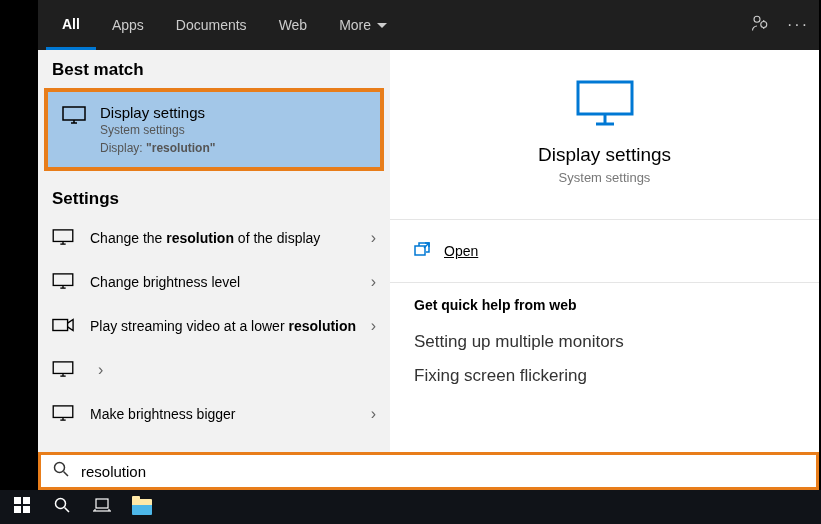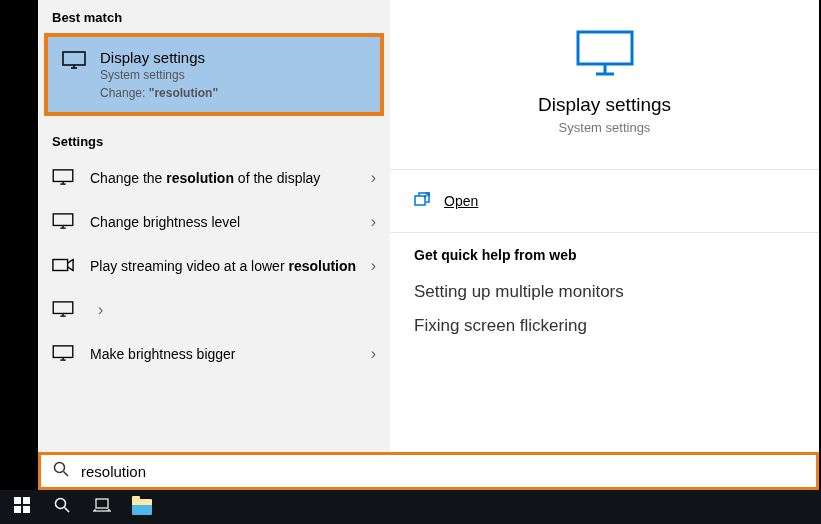--- a/index.html
+++ b/index.html
@@ -13,21 +13,21 @@
     .tab-more { display: flex; align-items: center; gap: 6px; }
     .chevron-down { width: 0; height: 0; border-left: 5px solid transparent; border-right: 5px solid transparent; border-top: 5px solid #ccc; }
     .header-icons { position: absolute; right: 10px; display: flex; gap: 18px; align-items: center; }
     .feedback-icon { color: #ccc; font-size: 16px; }
     .more-icon { color: #ccc; font-size: 16px; letter-spacing: 2px; }
     
     .content { display: flex; flex: 1; overflow: hidden; }
     .left-col { width: 352px; background: #f2f2f2; overflow-y: auto; }
     .right-col { flex: 1; background: #fff; padding: 20px 24px; }
     
-    .section-header { font-size: 13px; font-weight: 600; padding: 10px 14px 8px; color: #000; }
+    .section-header { font-size: 17px; font-weight: 600; padding: 10px 14px 8px; color: #000; }
     
     .best-match { background: #a3c7e8; margin: 0 6px 8px; padding: 12px 14px; display: flex; gap: 14px; border: 4px solid #e87d1a; }
     .monitor-icon-sm { width: 24px; flex-shrink: 0; margin-top: 2px; }
     .monitor-icon-sm svg { width: 24px; height: 18px; }
     .bm-text { flex: 1; }
     .bm-title { font-size: 15px; color: #000; }
     .bm-sub { font-size: 12px; color: #555; margin-top: 2px; }
     .bm-related { font-size: 12px; color: #555; margin-top: 4px; }
     .bm-related b { font-weight: 600; }
     
@@ -61,39 +61,60 @@
     .search-tb svg { width: 16px; height: 16px; }
     .taskview svg { width: 18px; height: 14px; }
     .explorer-icon { width: 20px; height: 16px; background: linear-gradient(#ffe9a8 38%, #4db7e8 38%); border-radius: 1px; position: relative; }
     .explorer-icon::before { content: ''; position: absolute; top: -3px; left: 0; width: 8px; height: 4px; background: #ffe9a8; border-radius: 1px 1px 0 0; }
   </style>
 </head>
 <body>
 
 <div class="search-panel">
 
+  <div class="tabs">
+    <div class="tab active">All</div>
+    <div class="tab">Apps</div>
+    <div class="tab">Documents</div>
+    <div class="tab">Web</div>
+    <div class="tab tab-more">
+      <span>More</span>
+      <span class="chevron-down"></span>
+    </div>
+    <div class="header-icons">
+      <span class="feedback-icon">
+        <svg width="18" height="18" viewBox="0 0 24 24" fill="none" stroke="#ccc" stroke-width="1.5">
+            <circle cx="8" cy="7" r="4"></circle>
+            <path d="M2 22c0-3 2.5-6 6-6"></path>
+            <circle cx="17" cy="14" r="4"></circle>
+            <path d="M17 10v-2m0 12v-2"></path>
+          </svg>
+      </span>
+      <span class="more-icon">···</span>
+    </div>
+  </div>
 
   <div class="content">
     <div class="left-col">
 
       <div class="section-header">Best match</div>
 
       <div class="best-match">
         <div class="monitor-icon-sm">
           <svg viewBox="0 0 24 18" fill="none" stroke="#000" stroke-width="1.5">
               <rect x="1" y="1" width="22" height="13"></rect>
               <line x1="9" y1="17" x2="15" y2="17"></line>
               <line x1="12" y1="14" x2="12" y2="17"></line>
             </svg>
         </div>
         <div class="bm-text">
           <div class="bm-title">Display settings</div>
           <div class="bm-sub">System settings</div>
           <div class="bm-related">
-            <span>Change: </span><b>"resolution"</b>
+            <span>Display: </span><b>"resolution"</b>
           </div>
         </div>
       </div>
 
       <div class="section-header">Settings</div>
 
       <div id="settings-list">
           <div class="setting-item">
             <div class="si-icon"><svg viewBox="0 0 24 18" fill="none" stroke="#000" stroke-width="1.5">
                 <rect x="1" y="1" width="22" height="13"></rect>

